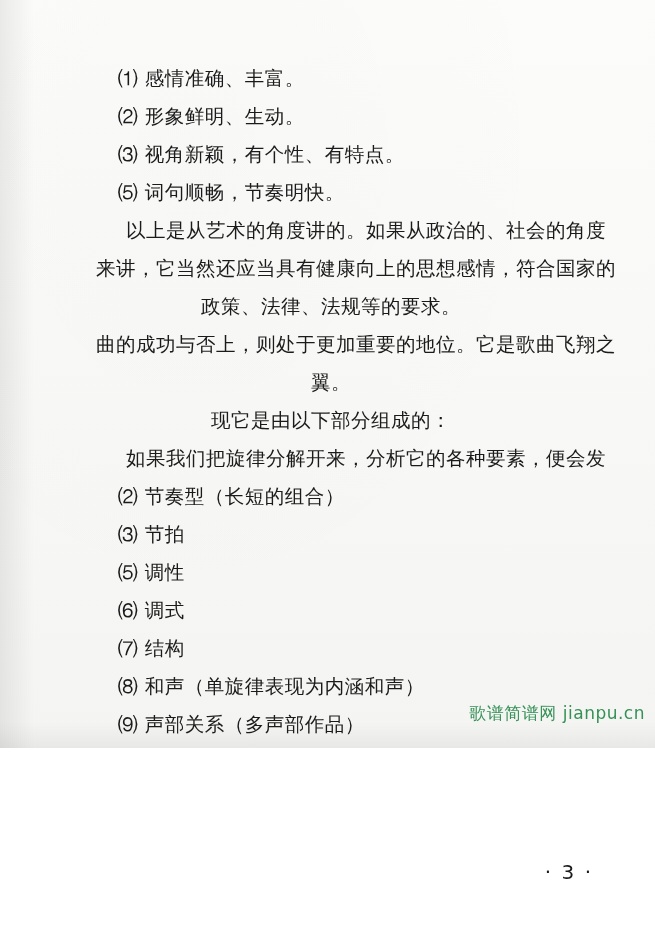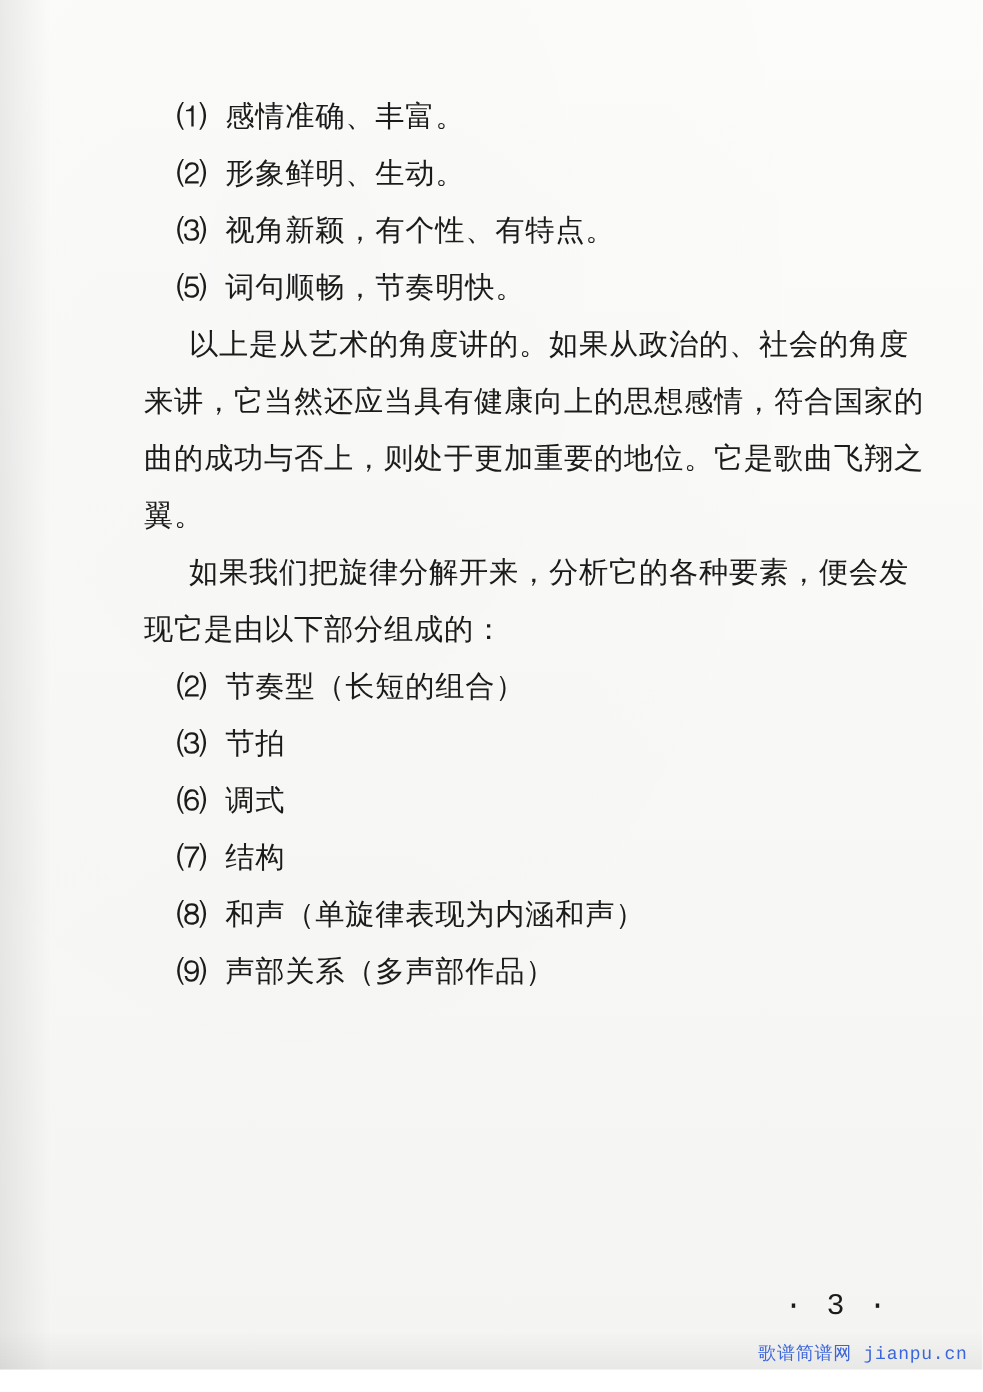--- a/index.html
+++ b/index.html
@@ -12,23 +12,22 @@
     background: #ffffff;
     font-family: "DejaVu Sans", sans-serif;
     overflow: hidden;
     position: relative;
   }
   .page {
     position: absolute;
     left: 0;
     top: 0;
     width: 655px;
-    height: 913px;
+    height: 748px;
     background: #fbfbfa;
-    font-family: Liberation Mono, monospace;
   }
   
   .paper-tint {
     position: absolute;
     inset: 0;
     background:
       radial-gradient(ellipse at 30% 20%, rgba(0,0,0,0.012), rgba(0,0,0,0) 60%),
       linear-gradient(to bottom, #fcfcfb 0%, #f8f8f6 55%, #f4f4f2 100%);
     pointer-events: none;
   }
@@ -46,38 +45,39 @@
     white-space: nowrap;
   }
   .line.indent-list {
     padding-left: 22px;
   }
   .line.indent-para {
     padding-left: 30px;
   }
   .line.hang {
     padding-left: 0;
+    text-align: center;
   }
   .line.num-sec {
     padding-left: 30px;
   }
   .page-number {
     position: absolute;
     right: 62px;
     top: 860px;
     font-size: 20px;
     color: #1b1b1b;
     letter-spacing: 2px;
   }
   .watermark {
     position: absolute;
     right: 10px;
-    bottom: 2px;
-    font-size: 12px;
-    color: #1d4ed8;
+    bottom: 23px;
+    font-size: 17px;
+    color: #15803d;
     letter-spacing: 0.5px;
     opacity: 0.85;
   }
   
   .edge-shadow-left {
     position: absolute;
     left: 0; top: 0; bottom: 0; width: 34px;
     background: linear-gradient(to right, rgba(0,0,0,0.07), rgba(0,0,0,0));
     pointer-events: none;
   }
@@ -97,29 +97,31 @@
   <div class="edge-shadow-bottom"></div>
 
   <div class="content">
     <div class="line indent-list">⑴ 感情准确、丰富。</div>
     <div class="line indent-list">⑵ 形象鲜明、生动。</div>
     <div class="line indent-list">⑶ 视角新颖，有个性、有特点。</div>
     <div class="line indent-list">⑸ 词句顺畅，节奏明快。</div>
 
     <div class="line indent-para">以上是从艺术的角度讲的。如果从政治的、社会的角度</div>
     <div class="line hang">来讲，它当然还应当具有健康向上的思想感情，符合国家的</div>
+    <div class="line hang">政策、法律、法规等的要求。</div>
 
     <div class="line hang">曲的成功与否上，则处于更加重要的地位。它是歌曲飞翔之</div>
     <div class="line hang">翼。</div>
 
+    <div class="line hang">现它是由以下部分组成的：</div>
     <div class="line indent-para">如果我们把旋律分解开来，分析它的各种要素，便会发</div>
-    <div class="line hang">现它是由以下部分组成的：</div>
 
     <div class="line indent-list">⑵ 节奏型（长短的组合）</div>
     <div class="line indent-list">⑶ 节拍</div>
+    <div class="line indent-list">⑸ 调性</div>
     <div class="line indent-list">⑹ 调式</div>
     <div class="line indent-list">⑺ 结构</div>
     <div class="line indent-list">⑻ 和声（单旋律表现为内涵和声）</div>
     <div class="line indent-list">⑼ 声部关系（多声部作品）</div>
 
   </div>
 
   <div class="page-number">· 3 ·</div>
   <div class="watermark">歌谱简谱网 jianpu.cn</div>
 </div>

